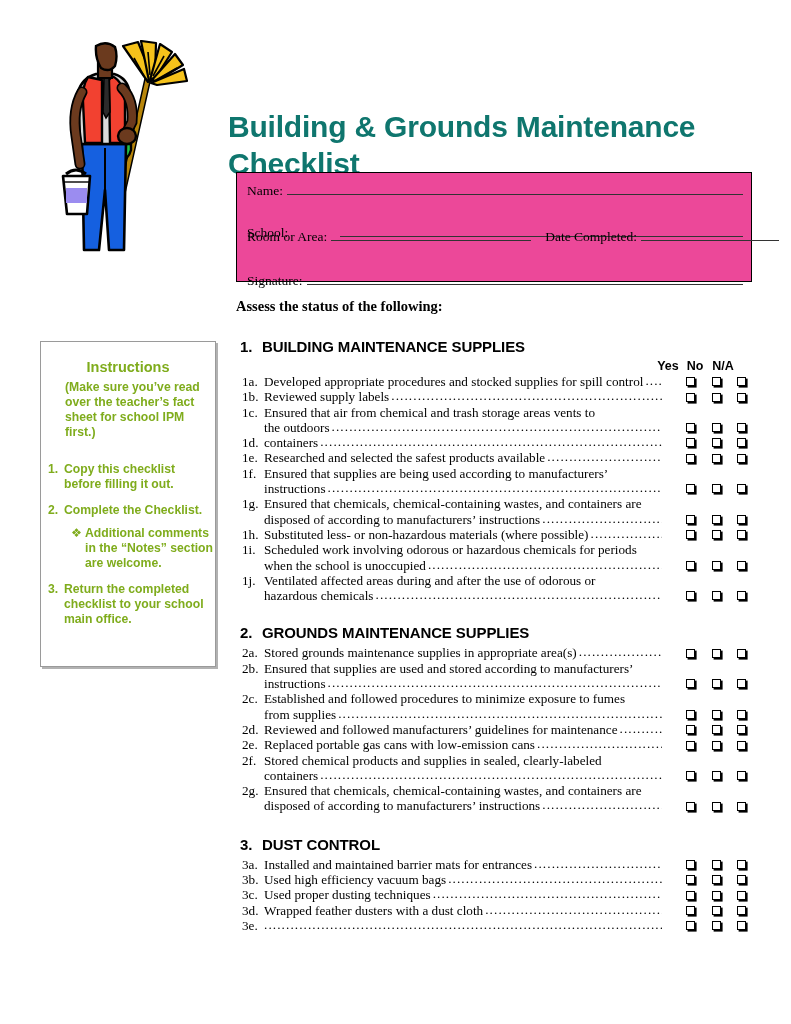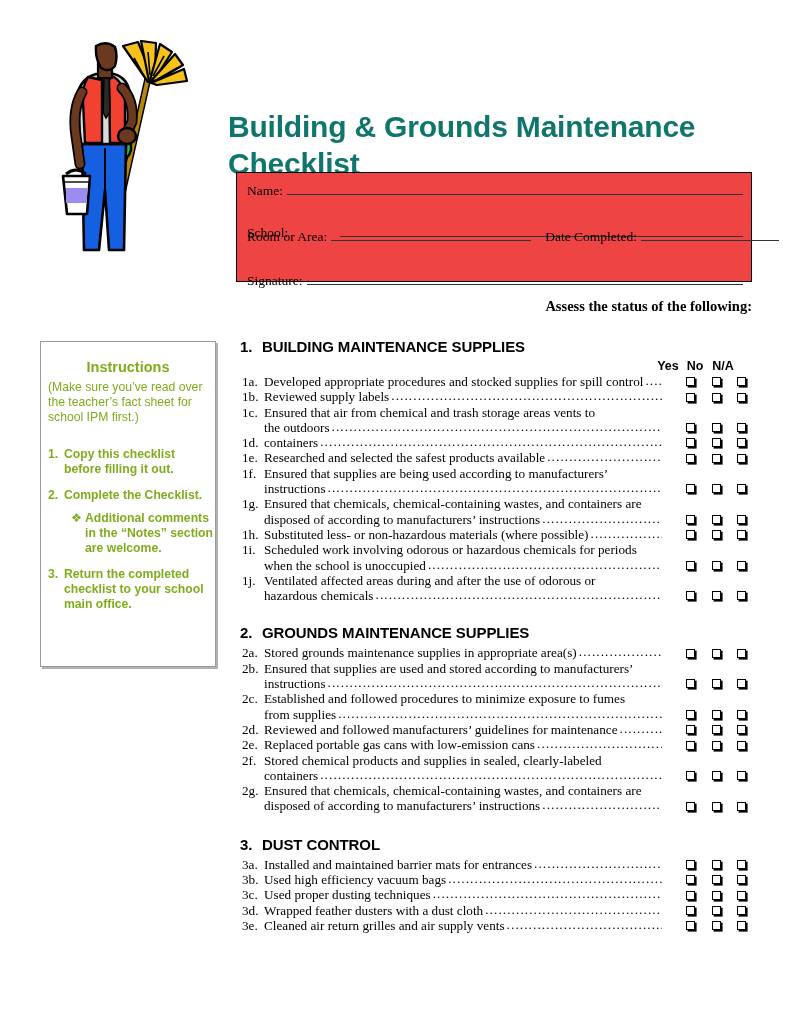--- a/index.html
+++ b/index.html
@@ -41,21 +41,21 @@
 
   
   #id-box {
     position: absolute;
     left: 236px;
     top: 172px;
     width: 516px;
     height: 110px;
     border: 1.5px solid #000;
     box-sizing: border-box;
-    background: #ef4444;
+    background: #ec4899;
   }
   .id-row {
     position: absolute;
     left: 10px;
     right: 8px;
     font-size: 13.5px;
     line-height: 16px;
     white-space: nowrap;
     display: flex;
     align-items: baseline;
@@ -73,21 +73,21 @@
   .id-rule.fixed-a { flex: 0 0 200px; }
   .id-rule.fixed-b { flex: 0 0 138px; }
   .id-label.inline-2 { padding-left: 14px; text-align: right; }
 
   
   #assess-line {
     position: absolute;
     left: 236px;
     top: 298px;
     width: 516px;
-    text-align: right;
+    text-align: left;
     font-family: "Liberation Serif", "DejaVu Serif", serif;
     font-weight: bold;
     font-size: 14.5px;
   }
 
   
   #instructions-box {
     position: absolute;
     left: 40px;
     top: 341px;
@@ -100,24 +100,25 @@
     font-family: "Liberation Sans", "DejaVu Sans", sans-serif;
     color: #7FAC1C;
   }
   #instructions-heading {
     text-align: center;
     font-weight: bold;
     font-size: 14.5px;
     margin: 17px 0 5px 0;
   }
   #instructions-note {
-    font-weight: normal;
+    font-weight: bold;
     font-size: 12.2px;
     line-height: 15px;
     padding: 0 6px 0 7px;
+    margin-left: 17px;
   }
   .instr-step {
     font-weight: bold;
     font-size: 12.2px;
     line-height: 15px;
     padding-left: 7px;
     margin-top: 11px;
     display: flex;
   }
   .instr-step .num { flex: 0 0 16px; }
@@ -648,21 +649,20 @@
         <div class="boxes">
           <span class="chk c-yes"></span>
           <span class="chk c-no"></span>
           <span class="chk c-na"></span>
         </div>
       </div>
       <div class="item">
         <span class="item-label">3e.</span>
         <div class="item-text">
           <div class="leader-row">
-            <span class="ltxt">Cleaned air return grilles and air supply vents</span>
             <span class="ldots">........................................................................................................................</span>
           </div>
         </div>
         <div class="boxes">
           <span class="chk c-yes"></span>
           <span class="chk c-no"></span>
           <span class="chk c-na"></span>
         </div>
       </div>
     </section>

